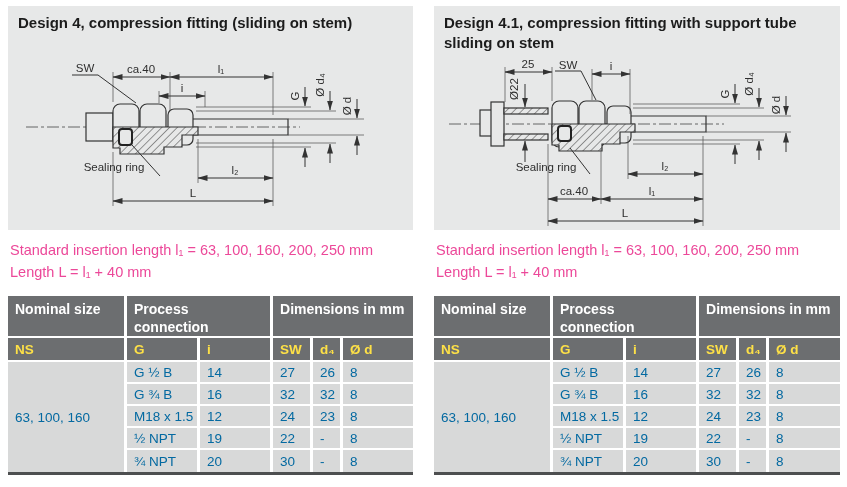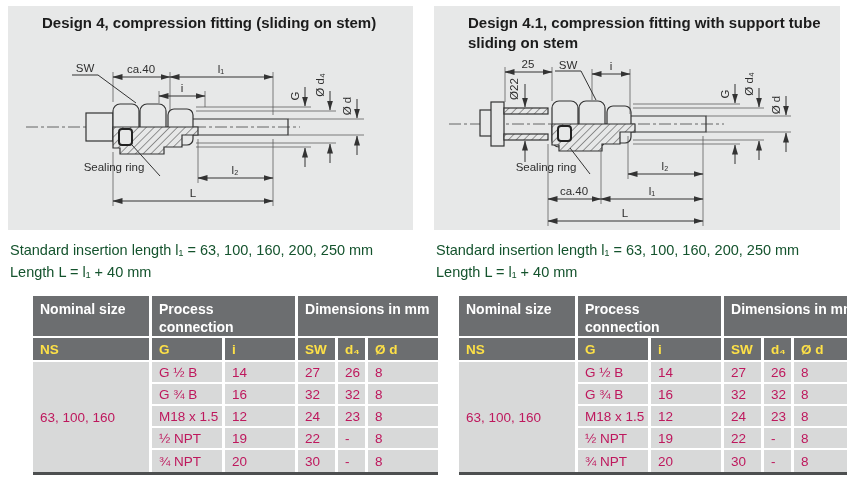--- a/index.html
+++ b/index.html
@@ -11,55 +11,53 @@
     color: #1a1a1a;
     overflow: hidden;
   }
   .col { position: absolute; top: 0; height: 487px; }
   .col-left  { left: 8px;   width: 405px; }
   .col-right { left: 434px; width: 406px; }
 
   .panel {
     position: absolute; top: 6px; left: 0; right: 0; height: 224px;
     background: #e7e8e8;
-    padding-left: 24px;
   }
   .panel-title {
     font-weight: bold; font-size: 15px; line-height: 20px;
     padding: 7px 10px 0 10px; color: #1c1c1c;
   }
   svg.drawing { position: absolute; left: 0; bottom: 0; display: block; }
   svg.drawing text { font-family: "Liberation Sans","DejaVu Sans",sans-serif; font-size: 11.5px; fill: #2e2e2e; }
 
-  .notes { position: absolute; top: 239px; left: 2px; font-size: 14.5px; line-height: 22px; color: #14532d; }
+  .notes { position: absolute; top: 239px; left: 2px; font-size: 14.5px; line-height: 22px; color: #ec4899; }
 
   table.spec {
     position: absolute; top: 296px; left: 0;
     border-collapse: separate; border-spacing: 0; table-layout: fixed;
     width: 405px;
     border-bottom: 3px solid #4d4f50;
-    margin-left: 25px;
   }
   table.spec th, table.spec td {
     text-align: left; padding: 0 4px 0 7px; vertical-align: middle;
     overflow: hidden; white-space: nowrap;
   }
   .sep { border-right: 3px solid #ffffff; }
   tr.gh th {
     background: #6c6e70; color: #ffffff; font-size: 14px; font-weight: bold;
     height: 42px; border-bottom: 2px solid #ffffff;
     vertical-align: top; padding-top: 4px; line-height: 18px;
     white-space: normal;
   }
   tr.ch th {
     background: #6c6e70; color: #fde047; font-size: 13.5px; font-weight: bold;
     height: 24px; border-bottom: 2px solid #ffffff;
   }
   tbody td {
-    background: #d8d9d9; font-size: 13.5px; color: #be185d;
+    background: #d8d9d9; font-size: 13.5px; color: #0369a1;
     height: 22px; border-bottom: 2px solid #ffffff;
   }
   tbody tr:last-child td { border-bottom: 0; }
   td.nsz {
     font-weight: normal; vertical-align: top; padding-top: 4px;
     border-bottom: 0 !important;
   }
 </style>
 </head>
 <body>

